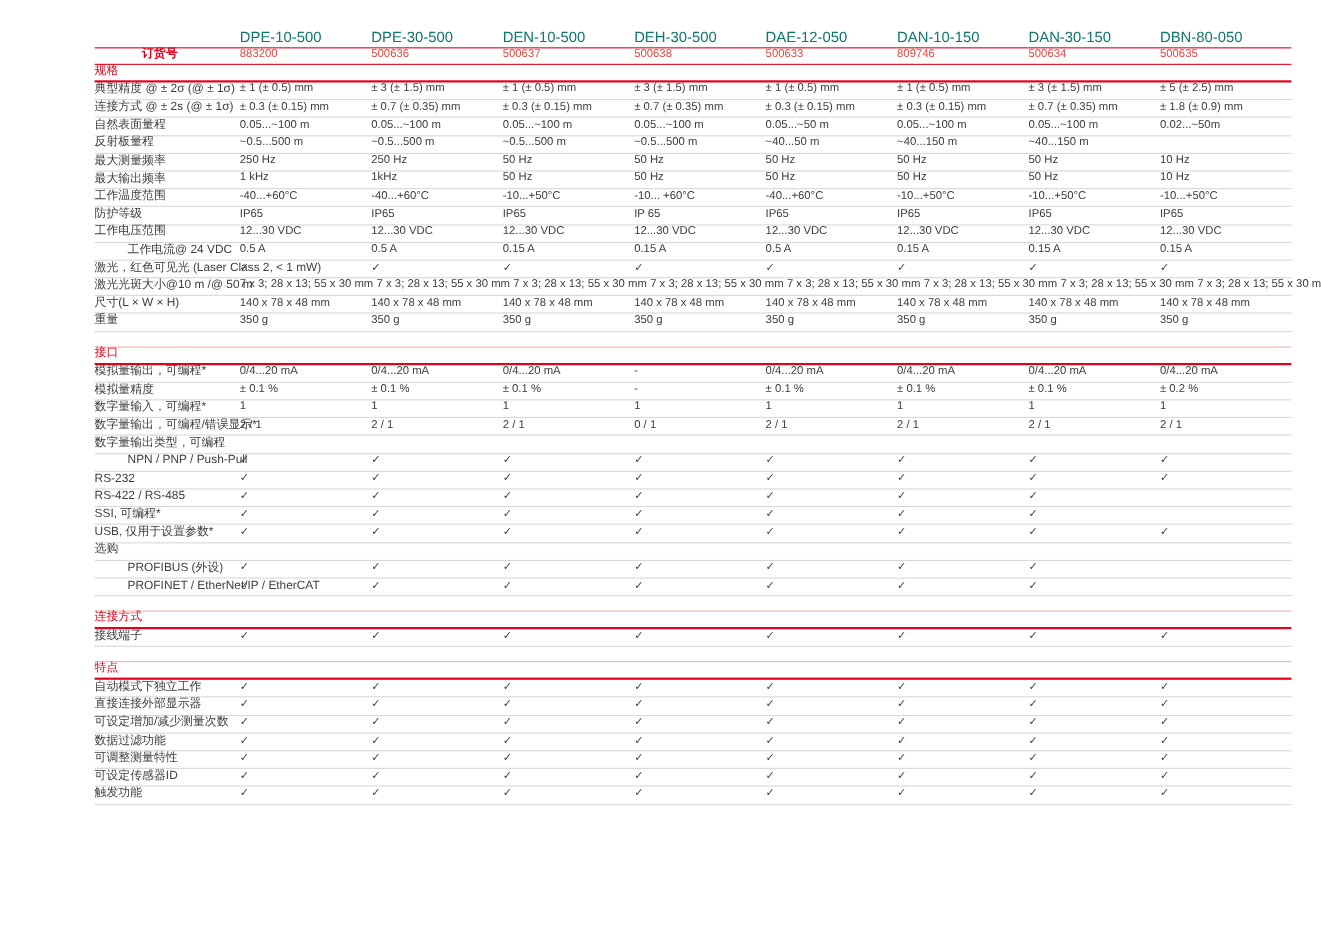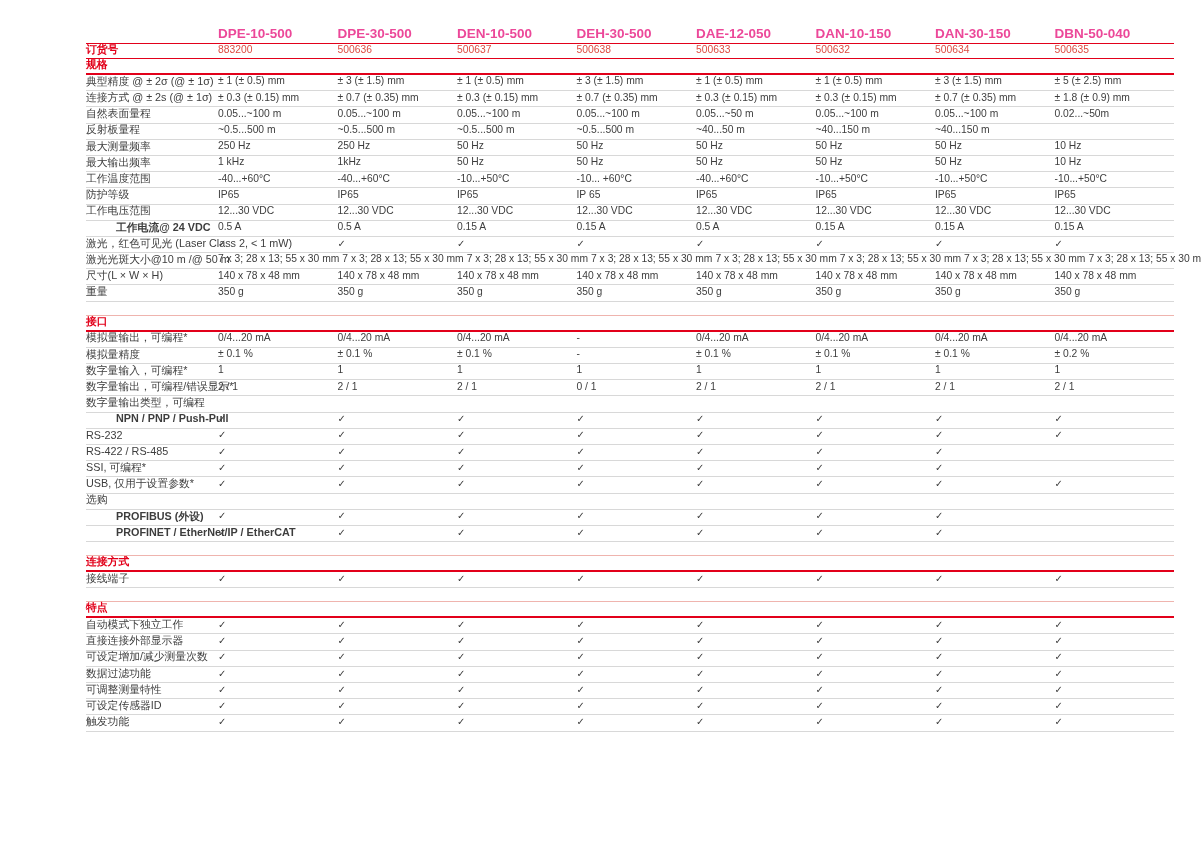--- a/index.html
+++ b/index.html
@@ -2,55 +2,55 @@
 <html><head>
 <meta charset="utf-8">
 <style>
   * { margin:0; padding:0; box-sizing:border-box; }
   html,body { width:1201px; height:849px; background:#ffffff; overflow:hidden;
     font-family:"Liberation Sans","DejaVu Sans",sans-serif; color:#3d3d3d; }
   .tbl { position:absolute; left:86px; top:22px; width:1088px; }
   .grid { display:grid; grid-template-columns:132px repeat(8,1fr); align-items:end; }
   .cell { font-size:10.3px; line-height:1.05; padding:0 3px 3px 0; white-space:nowrap; }
   .label { font-size:10.8px; }
-  .indent { padding-left:30px;font-weight:bold; }
+  .indent { padding-left:30px; }
   .hdr-row { height:22px; border-bottom:1.5px solid #e2001a; }
-  .hdr { font-size:13.5px; font-weight:bold; color:#ec4899; padding-bottom:2px; }
+  .hdr { font-size:13.5px; font-weight:normal; color:#0f766e; padding-bottom:2px; }
   .order-row { height:15px; border-bottom:1px solid #e2001a; }
-  .order-label { color:#e2001a; font-weight:bold; font-size:10.8px; }
+  .order-label { color:#e2001a; font-weight:bold; font-size:10.8px;margin-left:43px; }
   .order-num { color:#dd4b41; }
   .section-hdr { height:16px; border-bottom:2px solid #e2001a; }
-  .section-title { color:#e2001a; font-weight:bold; font-size:10.8px; }
+  .section-title { color:#e2001a; font-weight:normal; font-size:10.8px; }
   .row { height:16.2px; border-bottom:1px solid #d8d8d8; }
   .sep { height:14px; border-bottom:1px solid #efb4ae; }
   .check { font-size:10px; }
 </style>
 </head>
 <body>
 
 <div class="tbl" id="tbl">
     <div class="grid hdr-row">
       <div class="cell label"></div>
       <div class="cell hdr">DPE-10-500</div>
       <div class="cell hdr">DPE-30-500</div>
       <div class="cell hdr">DEN-10-500</div>
       <div class="cell hdr">DEH-30-500</div>
       <div class="cell hdr">DAE-12-050</div>
       <div class="cell hdr">DAN-10-150</div>
       <div class="cell hdr">DAN-30-150</div>
-      <div class="cell hdr">DBN-50-040</div>
+      <div class="cell hdr">DBN-80-050</div>
     </div>
     <div class="grid order-row">
       <div class="cell order-label">订货号</div>
       <div class="cell order-num">883200</div>
       <div class="cell order-num">500636</div>
       <div class="cell order-num">500637</div>
       <div class="cell order-num">500638</div>
       <div class="cell order-num">500633</div>
-      <div class="cell order-num">500632</div>
+      <div class="cell order-num">809746</div>
       <div class="cell order-num">500634</div>
       <div class="cell order-num">500635</div>
     </div>
     <div class="grid section-hdr">
       <div class="cell section-title">规格</div>
     </div>
     <div class="grid row">
       <div class="cell label">典型精度 @ ± 2σ (@ ± 1σ)</div>
       <div class="cell val">± 1 (± 0.5) mm</div>
       <div class="cell val">± 3 (± 1.5) mm</div>

